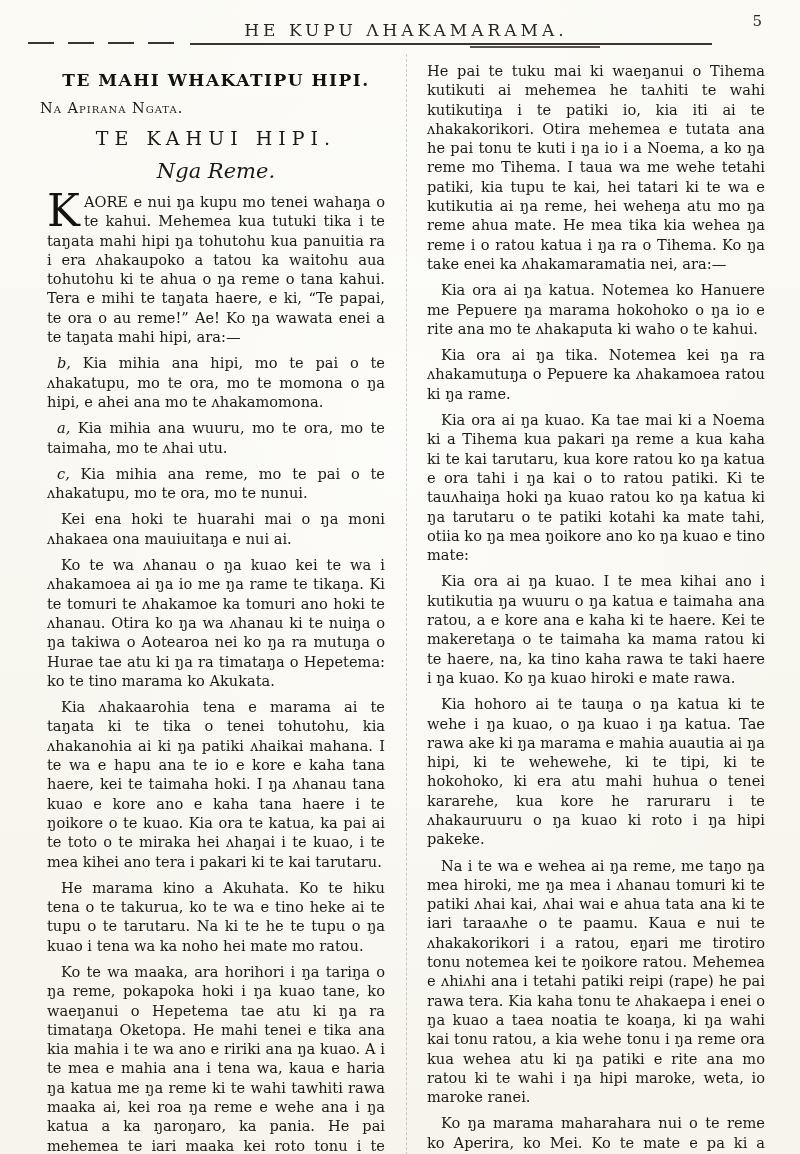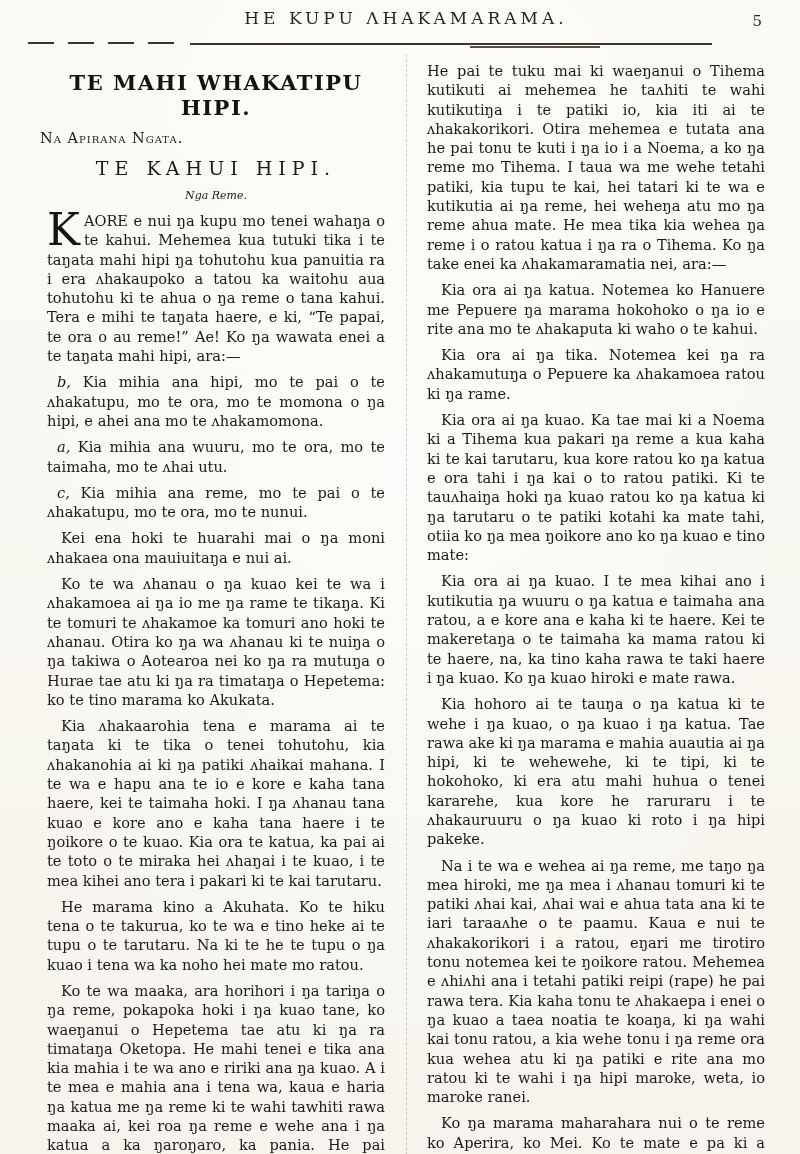--- a/index.html
+++ b/index.html
@@ -14,21 +14,21 @@
     width:800px;height:1154px;
     background:
       radial-gradient(ellipse at 50% 40%, rgba(255,255,255,.6), rgba(0,0,0,0) 70%),
       linear-gradient(#fbfaf5,#f6f4ec);
     box-sizing:border-box;
     padding:6px 28px 10px 40px;
   }
   
   .masthead{position:relative;height:30px;}
   .masthead-title{
-    position:absolute;left:0;right:0;top:2px;
+    position:absolute;left:0;right:0;top:14px;
     text-align:center;
     font-size:17px;letter-spacing:4px;
     color:#2a2722;
   }
   .page-number{
     position:absolute;right:10px;top:6px;
     font-size:15px;color:#2a2722;
   }
   .rule{height:6px;margin:4px 0 8px 0;position:relative;}
   .rule .dashes{
@@ -61,37 +61,37 @@
   .dropcap{
     float:left;
     font-size:44px;line-height:36px;
     padding:1px 4px 0 0;
     color:#15130f;
   }
   
   .art-title{
     text-align:center;
     font-weight:bold;
-    font-size:21px;letter-spacing:1.5px;
+    font-size:17px;letter-spacing:1.5px;
     margin:0 0 10px 0;color:#14120e;
   }
   .art-byline{
     font-variant:small-caps;
     font-size:14.5px;letter-spacing:1px;
     margin:0 0 11px 0;
   }
   .art-subtitle{
     text-align:center;
     font-size:19px;letter-spacing:6px;
     margin:0 0 10px 0;
   }
   .art-section{
     text-align:center;
     font-style:italic;
-    font-size:11px;
+    font-size:21px;
     margin:0 0 9px 0;
   }
 </style>
 </head>
 <body>
 
 <div class="paper">
 
   <div class="masthead">
     <div class="masthead-title">HE KUPU ΛHAKAMARAMA.</div>

